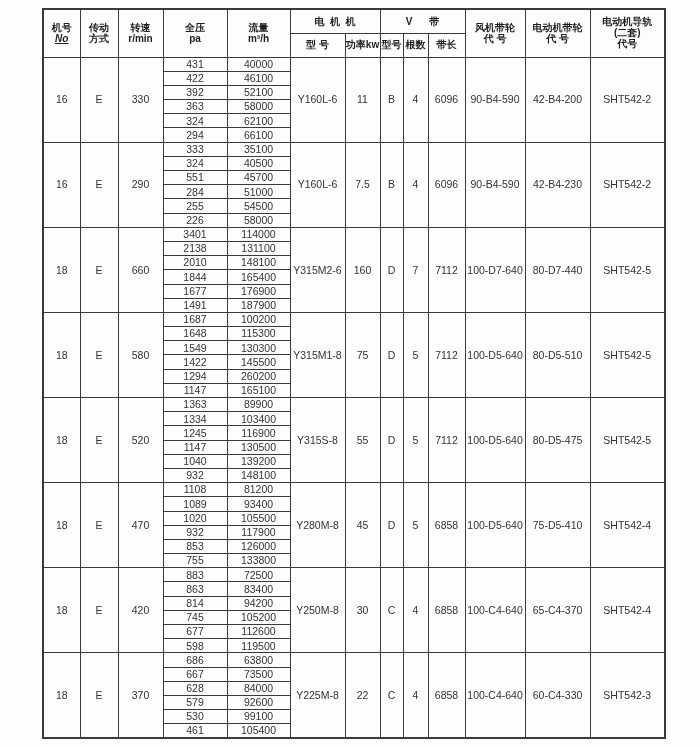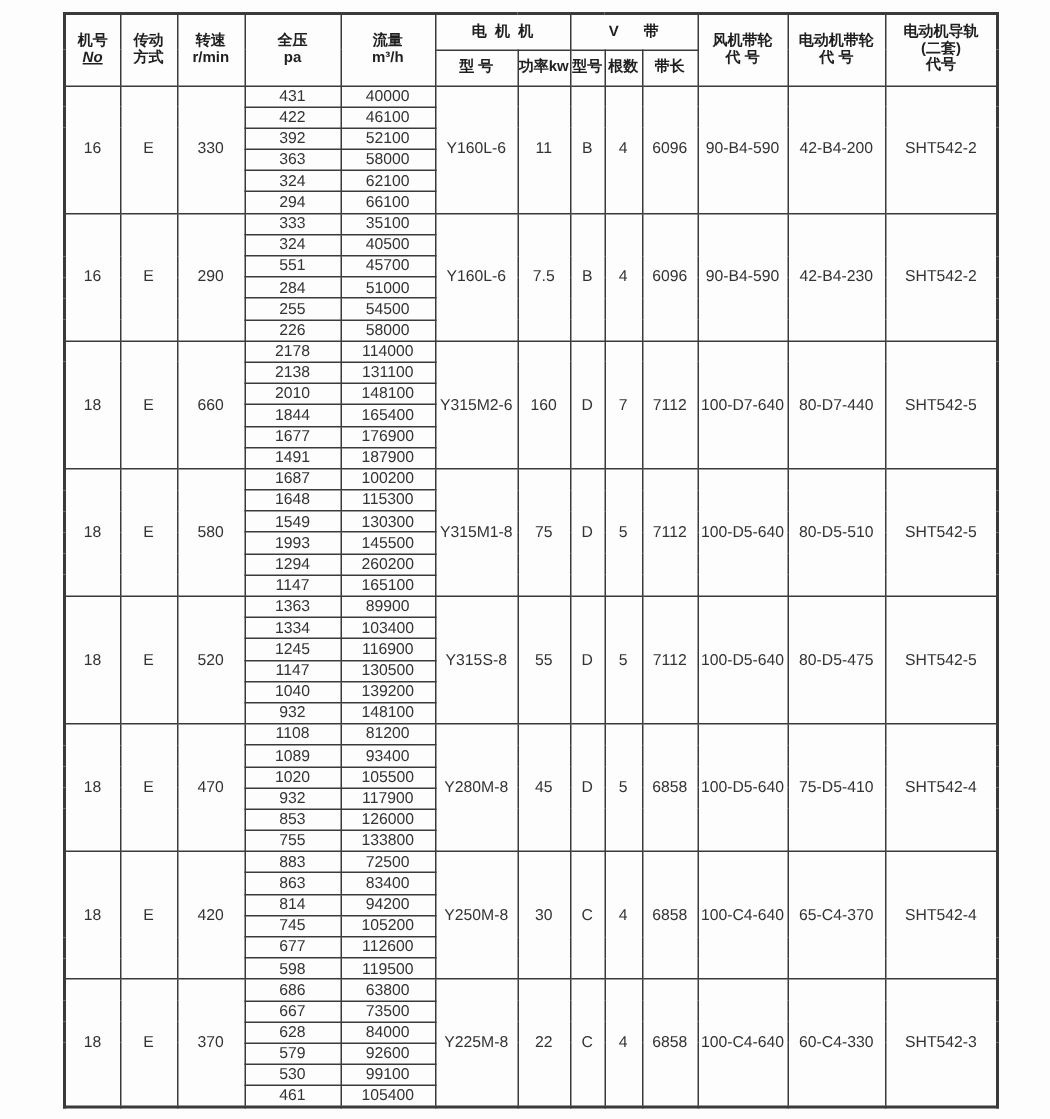--- a/index.html
+++ b/index.html
@@ -185,21 +185,21 @@
           <td>54500</td>
         </tr>
         <tr>
           <td>226</td>
           <td>58000</td>
         </tr>
         <tr>
           <td rowspan="6">18</td>
           <td rowspan="6">E</td>
           <td rowspan="6">660</td>
-          <td>2178</td>
+          <td>3401</td>
           <td>114000</td>
           <td rowspan="6">Y315M2-6</td>
           <td rowspan="6">160</td>
           <td rowspan="6">D</td>
           <td rowspan="6">7</td>
           <td rowspan="6">7112</td>
           <td rowspan="6">100-D7-640</td>
           <td rowspan="6">80-D7-440</td>
           <td rowspan="6">SHT542-5</td>
         </tr>
@@ -240,21 +240,21 @@
         </tr>
         <tr>
           <td>1648</td>
           <td>115300</td>
         </tr>
         <tr>
           <td>1549</td>
           <td>130300</td>
         </tr>
         <tr>
-          <td>1993</td>
+          <td>1422</td>
           <td>145500</td>
         </tr>
         <tr>
           <td>1294</td>
           <td>260200</td>
         </tr>
         <tr>
           <td>1147</td>
           <td>165100</td>
         </tr>

